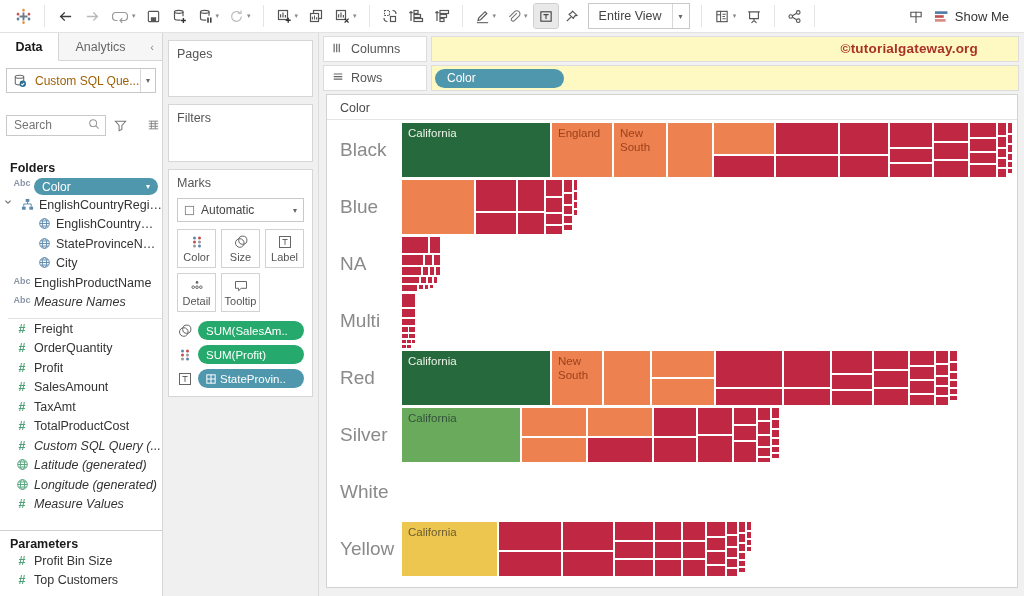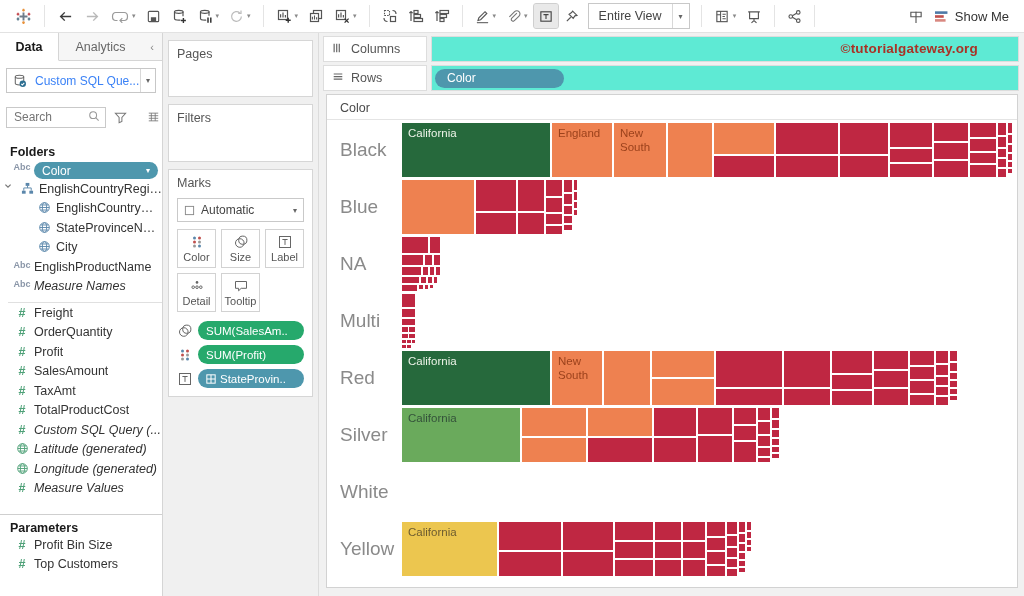--- a/index.html
+++ b/index.html
@@ -1,40 +1,40 @@
 <!DOCTYPE html>
 <html><head>
 <meta charset="utf-8">
 <style>
   html,body{margin:0;padding:0;}
   body{width:1024px;height:596px;overflow:hidden;font-family:"Liberation Sans",sans-serif;background:#fff;}
   #app{position:relative;width:1024px;height:596px;background:#fff;}
 
   
   .toolbar{position:absolute;top:0;left:0;right:0;height:33px;background:#fff;border-bottom:1px solid #e2e2e2;display:flex;align-items:center;padding:0 10px;box-sizing:border-box;}
-  .tb-item{display:flex;align-items:center;height:24px;padding:0 4px;margin:4px 1px;border-radius:2px;cursor:default;justify-content:flex-end;}
+  .tb-item{display:flex;align-items:center;height:24px;padding:0 4px;margin:12px 1px;border-radius:2px;cursor:default;justify-content:flex-end;}
   .tb-item svg{display:block;}
   .tb-item.active{background:#e9e9e9;outline:1px solid #cfcfcf;}
   .tb-caret{font-size:7px;color:#8a8a8a;margin-left:3px;}
   .tb-divider{width:1px;height:22px;background:#e4e4e4;margin:0 7px;}
   .tb-select{display:flex;align-items:center;height:24px;border:1px solid #c8c8c8;margin:0 4px;}
   .tb-select .sel-label{padding:0 10px;font-size:12.5px;color:#444;}
   .tb-select .sel-caret{border-left:1px solid #d8d8d8;height:100%;display:flex;align-items:center;padding:0 6px;font-size:8px;color:#666;}
   .tb-spacer{flex:1;}
   .showme{display:flex;align-items:center;gap:6px;font-size:13px;color:#333;padding:0 4px;}
 
   
   .sidebar{position:absolute;top:33px;left:0;width:163px;bottom:0;background:#fff;border-right:1px solid #d5d5d5;box-sizing:border-box;}
   .sb-tabs{height:27px;display:flex;border-bottom:1px solid #d5d5d5;font-size:12.5px;}
   .tab{display:flex;align-items:center;justify-content:center;}
   .tab-data{width:58px;background:#fff;color:#1a1a1a;font-weight:bold;border-right:1px solid #d5d5d5;margin-bottom:-1px;border-bottom:1px solid #fff;}
   .tab-analytics{flex:1;background:#f6f6f6;color:#666;}
   .tab-collapse{width:20px;background:#f6f6f6;color:#888;font-size:11px;display:flex;align-items:center;justify-content:center;}
   .datasource{margin:7px 6px 5px 6px;height:25px;border:1px solid #c7c7c7;display:flex;align-items:center;box-sizing:border-box;}
-  .ds-label{flex:1;font-size:12px;color:#3b82f6;white-space:nowrap;overflow:hidden;padding:0 4px;}
+  .ds-label{flex:1;font-size:12px;color:#a16207;white-space:nowrap;overflow:hidden;padding:0 4px;}
   .ds-caret{border-left:1px solid #d8d8d8;height:100%;display:flex;align-items:center;padding:0 5px;font-size:8px;color:#666;}
   .search-row{display:flex;align-items:center;margin:8px 6px 6px 6px;gap:3px;}
   .search-box{flex:1;display:flex;align-items:center;border:1px solid #c9c9c9;height:21px;padding:0 5px;box-sizing:border-box;}
   .search-box input{border:none;outline:none;width:72px;font-size:12px;color:#555;font-family:"Liberation Sans",sans-serif;}
   .mini-divider{width:1px;height:16px;background:#ddd;margin:0 2px;}
   .sb-title{font-weight:bold;font-size:12.5px;color:#1a1a1a;padding:6px 10px 3px 10px;}
   .field-item{display:flex;align-items:flex-start;height:19.5px;padding-left:10px;font-size:12.5px;color:#333;white-space:nowrap;}
   .field-icon{width:24px;display:flex;justify-content:center;align-items:center;flex:none;}
   .field-chev{width:11px;margin-left:-6px;flex:none;display:flex;}
   .field-label{overflow:hidden;text-overflow:ellipsis;}
@@ -58,21 +58,21 @@
   .pill-row{display:flex;align-items:center;gap:5px;}
   .pill-lead{width:16px;display:flex;justify-content:center;flex:none;}
   .pill{height:19px;border-radius:10px;color:#fff;font-size:11.5px;display:flex;align-items:center;padding:0 8px;flex:1;gap:4px;white-space:nowrap;overflow:hidden;}
   .pill.green{background:#26a96c;}
   .pill.blue{background:#4e97ad;}
 
   
   .right{position:absolute;top:33px;left:318px;right:0;bottom:0;background:#f1f1f1;border-left:1px solid #dcdcdc;box-sizing:border-box;}
   .shelf-row{display:flex;height:26px;margin:3px 5px 0 4px;gap:4px;}
   .shelf-label{width:104px;background:#fff;border:1px solid #ddd;display:flex;align-items:center;gap:7px;padding:0 8px;font-size:12.5px;color:#555;box-sizing:border-box;flex:none;}
-  .shelf-area{flex:1;background:#5eead4;border:1px solid #ddd;display:flex;align-items:center;padding:0 3px;position:relative;}
+  .shelf-area{flex:1;background:#fef9c3;border:1px solid #ddd;display:flex;align-items:center;padding:0 3px;position:relative;}
   .watermark{position:absolute;right:40px;top:4px;color:#a93226;font-weight:bold;font-size:13.5px;letter-spacing:.2px;}
   .shelf-pill{background:#4e97ad;color:#fff;border-radius:10px;height:19px;display:flex;align-items:center;padding:0 12px;font-size:12px;min-width:105px;}
 
   .view{position:absolute;left:7px;right:6px;top:61px;bottom:8px;background:#fff;border:1px solid #d2d2d2;overflow:hidden;}
   .view-header{height:25px;display:flex;align-items:flex-end;padding:0 0 4px 13px;font-size:12.5px;color:#4a4a4a;border-bottom:1px solid #e4e4e4;box-sizing:border-box;}
   .chart-rows{position:absolute;top:26px;left:0;right:0;bottom:0;}
   .chart-row{height:57px;position:relative;}
   .row-label{position:absolute;left:13px;top:0;height:100%;display:flex;align-items:center;font-size:19px;color:#8a8a8a;}
   .treemap{position:absolute;left:75px;top:2px;height:54px;}
   .block{position:absolute;overflow:hidden;box-sizing:border-box;}

